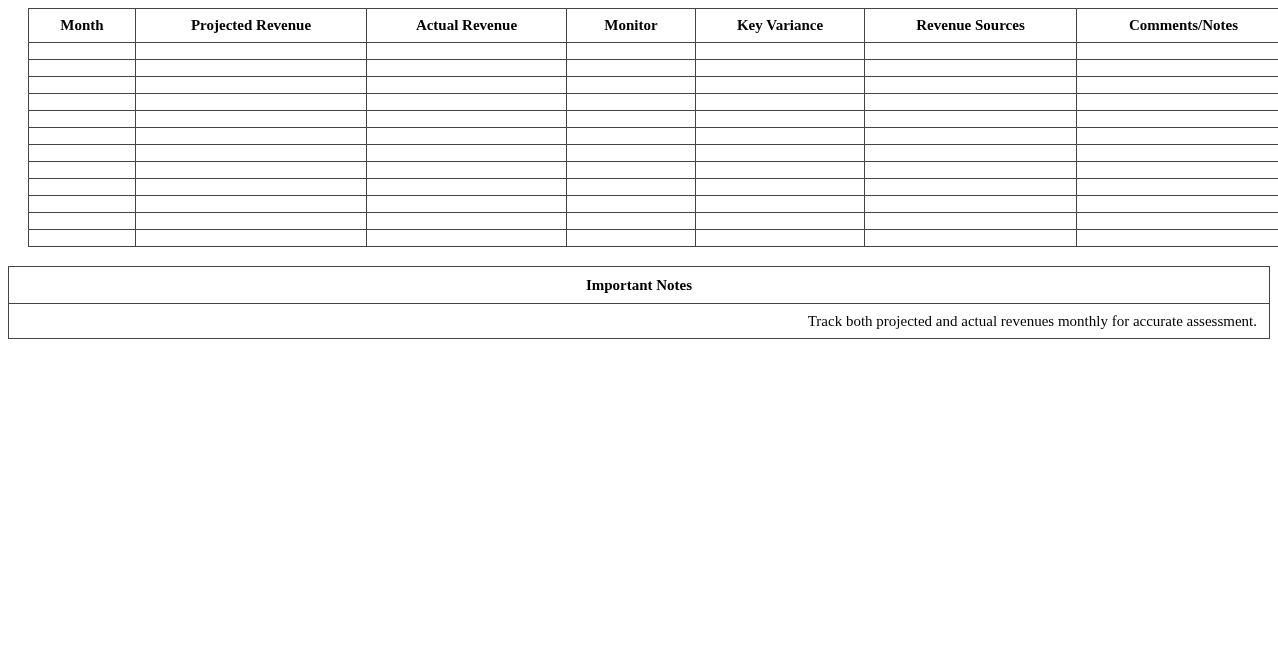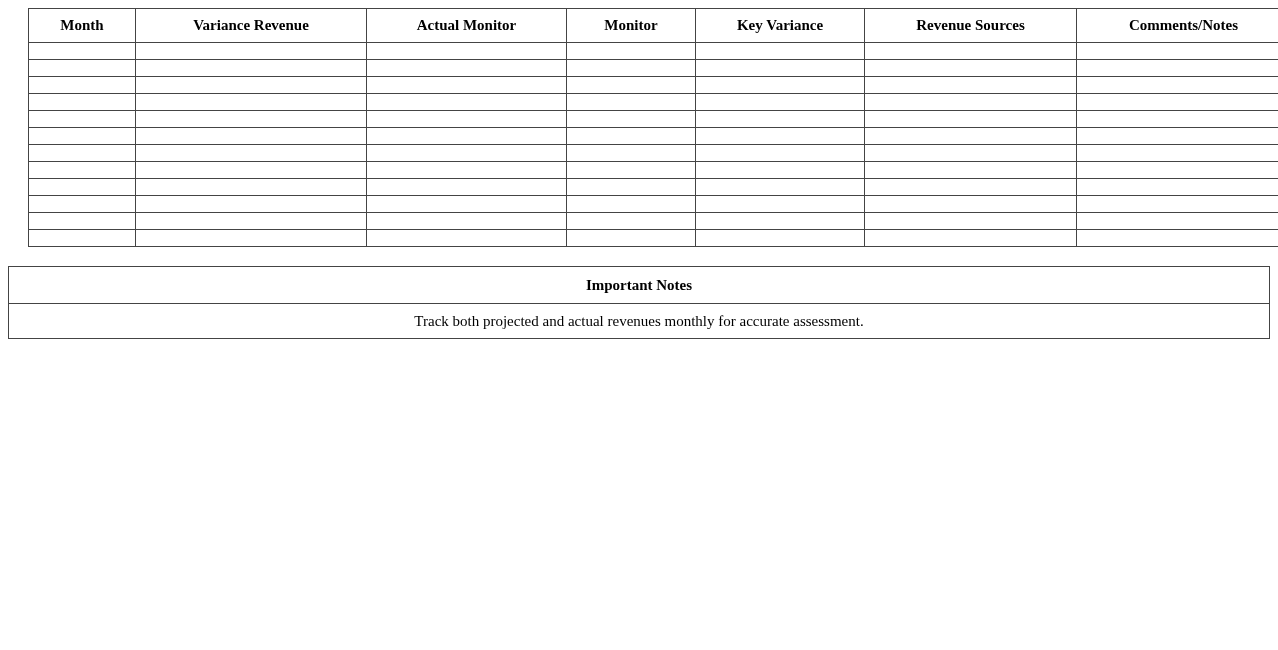--- a/index.html
+++ b/index.html
@@ -5,40 +5,40 @@
   html, body { margin: 0; padding: 0; background: #ffffff; }
   body { width: 1278px; height: 650px; position: relative; font-family: "Liberation Serif", serif; color: #000; }
   table { border-collapse: collapse; position: absolute; left: 8px; width: 1262px; table-layout: fixed; }
   #main-table { top: 8px; margin-left: 20px; }
   #main-table th, #main-table td { border: 1px solid #444; padding: 0; }
   #main-table th { height: 33px; font-weight: bold; font-size: 15px; text-align: center; vertical-align: middle; }
   #main-table td { height: 16px; }
   #notes-table { top: 266px; padding-left: 20px; }
   #notes-table th, #notes-table td { border: 1px solid #444; height: 34px; font-size: 15px; vertical-align: middle; }
   #notes-table th { text-align: center; font-weight: bold; }
-  #notes-table td { text-align: center; padding: 0 12px; }
+  #notes-table td { text-align: right; padding: 0 12px; }
 </style>
 </head>
 <body>
 
 <table id="main-table">
   <colgroup>
     <col style="width:107px">
       <col style="width:231px">
       <col style="width:200px">
       <col style="width:129px">
       <col style="width:169px">
       <col style="width:212px">
       <col style="width:214px">
   </colgroup>
   <thead>
     <tr>
       <th>Month</th>
-      <th>Variance Revenue</th>
-      <th>Actual Monitor</th>
+      <th>Projected Revenue</th>
+      <th>Actual Revenue</th>
       <th>Monitor</th>
       <th>Key Variance</th>
       <th>Revenue Sources</th>
       <th>Comments/Notes</th>
     </tr>
   </thead>
   <tbody id="revenue-body">
       <tr>
         <td></td>
         <td></td>

